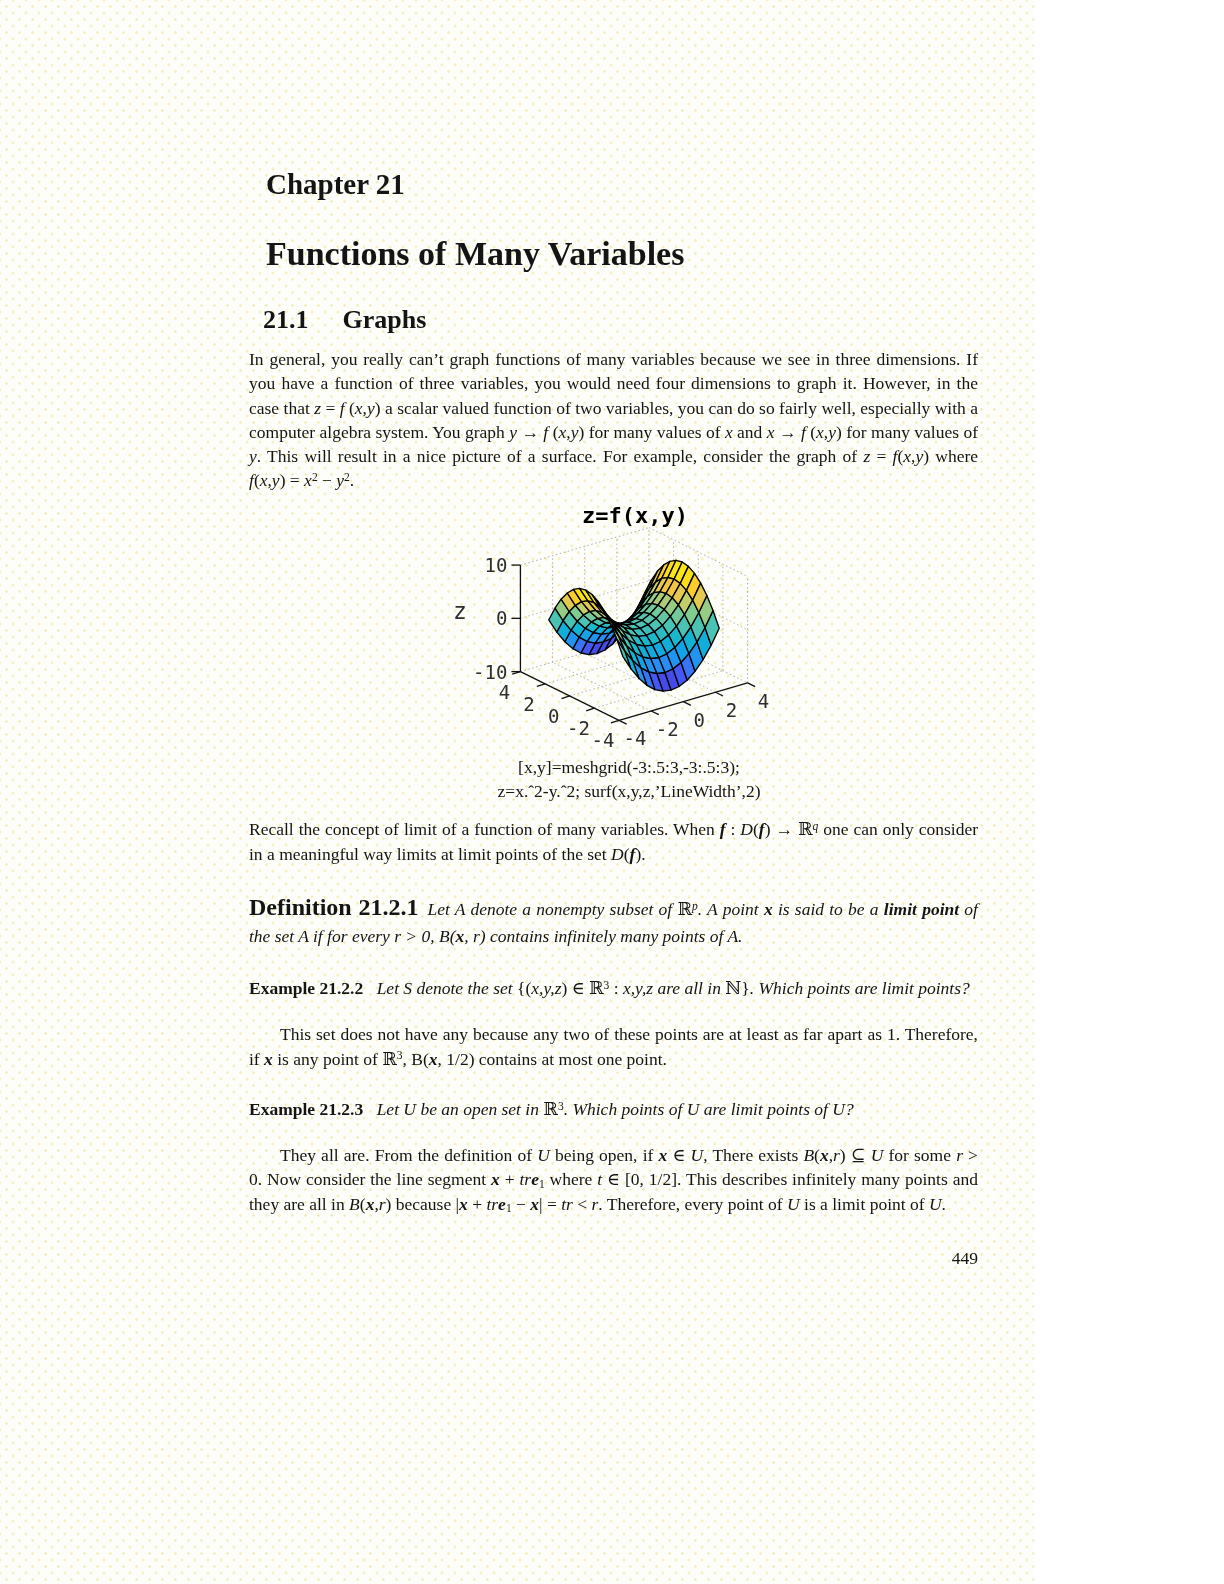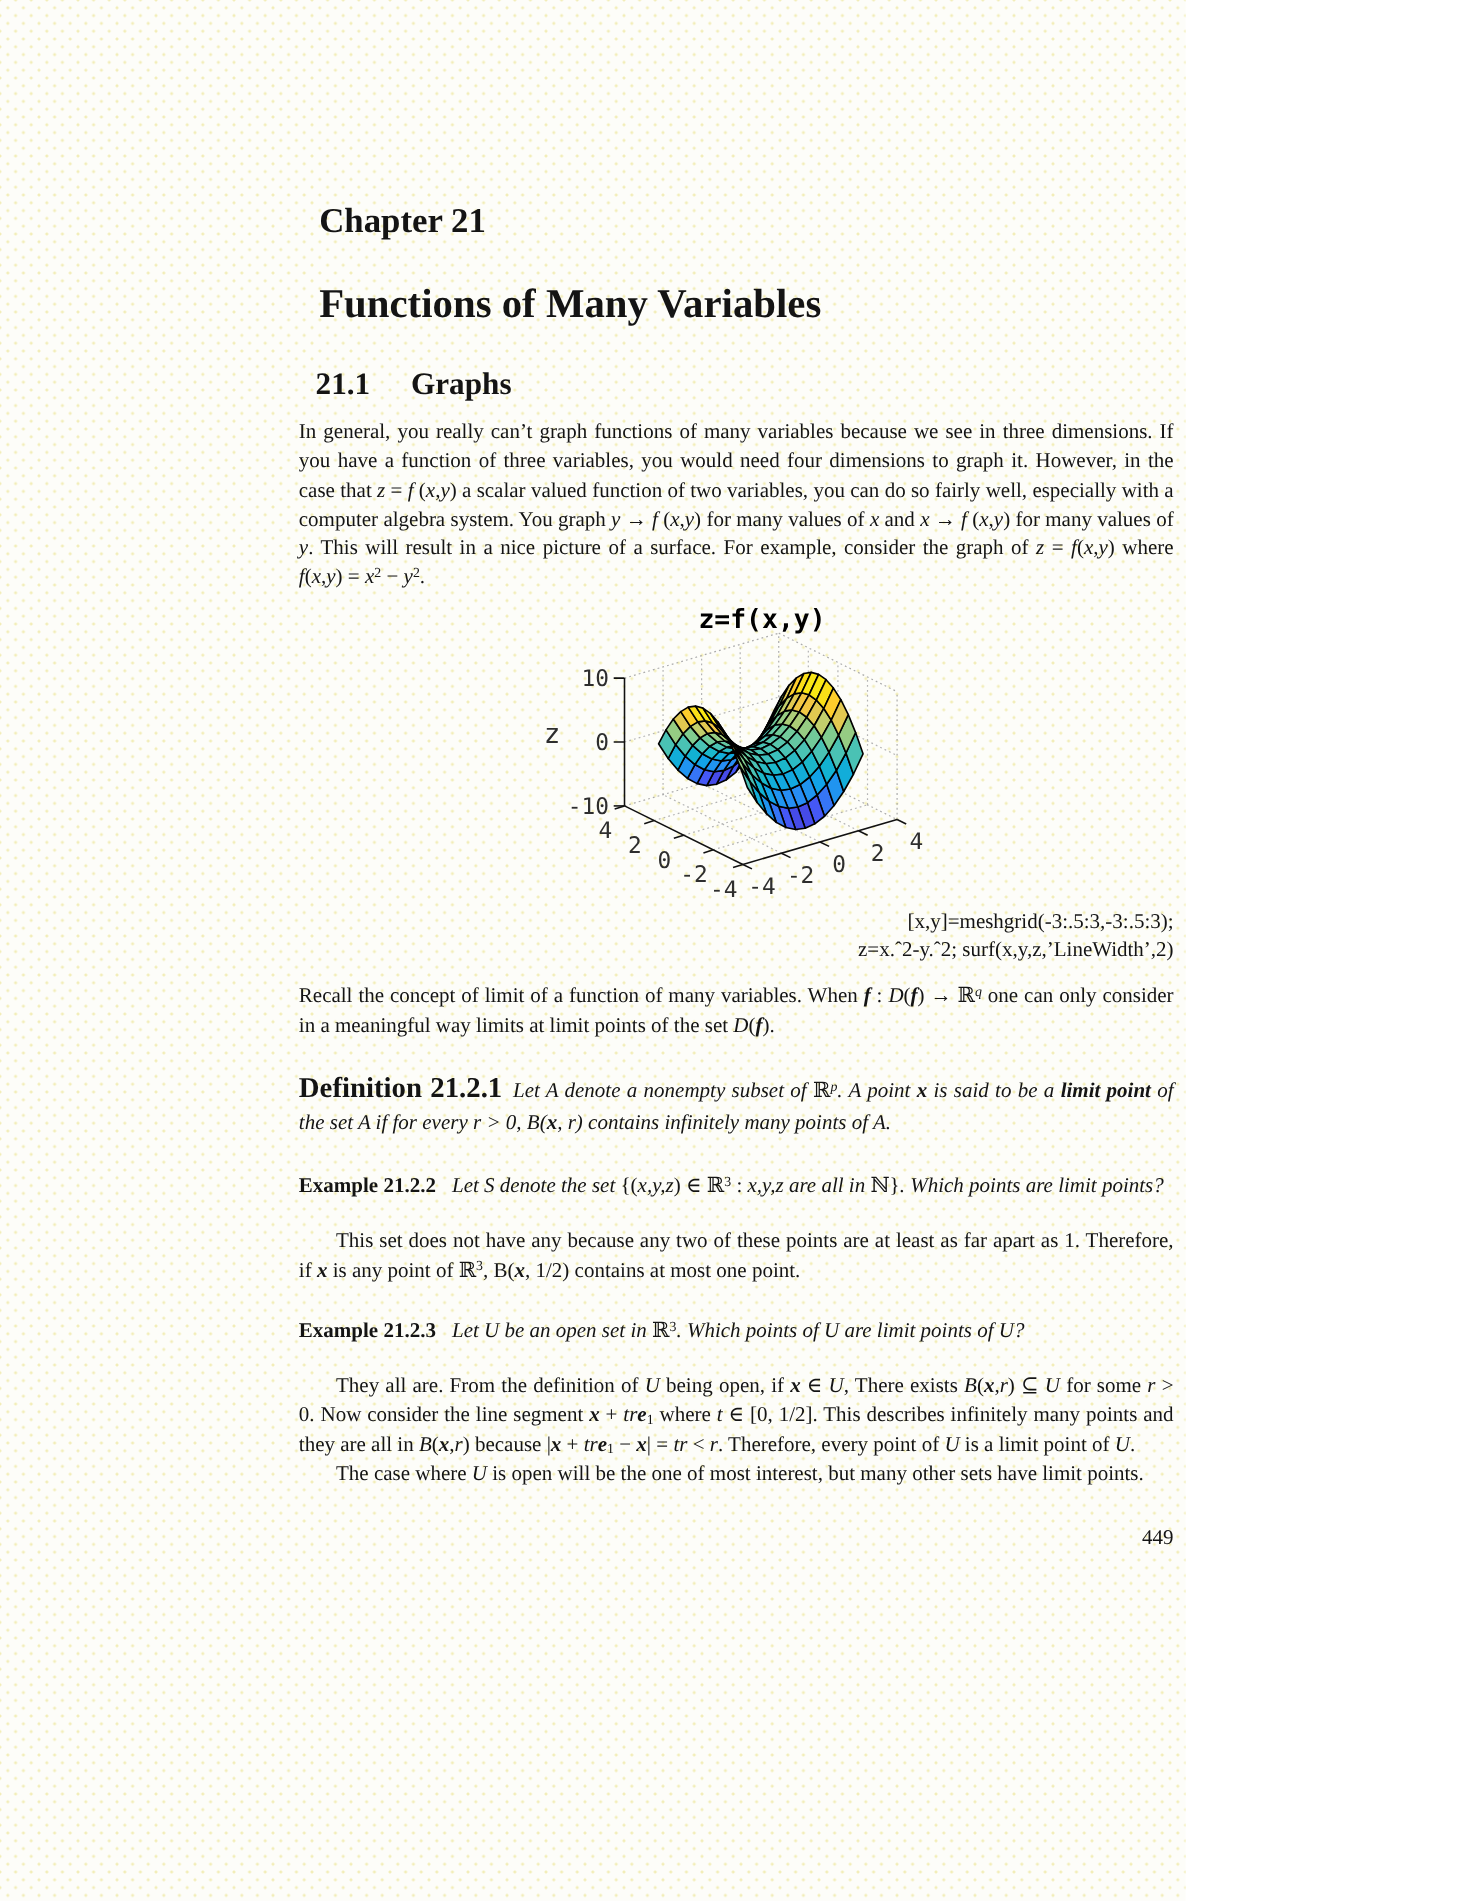--- a/index.html
+++ b/index.html
@@ -6,33 +6,34 @@
   .page{
     position:relative;width:988px;height:1584px;overflow:hidden;
     background-color:#fdfdf9;
     background-image:
       radial-gradient(rgba(232,222,120,0.50) 1px, transparent 1.5px),
       radial-gradient(rgba(232,222,120,0.50) 1px, transparent 1.5px);
     background-size:13px 13px,13px 13px;
     background-position:0 0,6.5px 6.5px;
     font-family:"Liberation Serif","DejaVu Serif",serif;
     color:#141414;
+    padding-left:46px;
   }
   .content{position:absolute;left:249px;top:0;width:729px;}
   .chapter-label{font-size:29px;font-weight:bold;line-height:1;margin:170px 0 0 17px;}
   .chapter-title{font-size:34px;font-weight:bold;line-height:1;margin:38px 0 0 17px;}
   .sec-head{font-size:26px;font-weight:bold;line-height:1;margin:36px 0 0 14px;}
   .sec-head .secnum{margin-right:34px;}
   p{font-size:17.5px;line-height:24.3px;text-align:justify;margin:0;}
   .mt14{margin-top:14px;}
   .mt4{margin-top:4px;}
   .mt22{margin-top:22px;}
   .mt26{margin-top:26px;}
   .indent{text-indent:31px;}
-  .codeline{font-size:17.5px;line-height:24.3px;margin:0 0 0 31px;text-align:right;}
+  .codeline{font-size:17.5px;line-height:24.3px;margin:0 0 0 31px;text-align:center;}
   .defpara{line-height:27px;margin-top:28px;}
   .dhead{font-weight:bold;font-size:24px;margin-right:9px;}
   .exhead-gap{margin-right:9px;}
   sup{font-size:66%;line-height:0;vertical-align:baseline;position:relative;top:-0.45em;}
   sub{font-size:66%;line-height:0;vertical-align:baseline;position:relative;top:0.18em;}
   .figure{position:relative;height:260px;margin-top:2px;}
   .figure svg{position:absolute;left:165px;top:0;}
   .face{stroke:#000;stroke-width:1.35;stroke-linejoin:round;}
   .grid{stroke:#b4b4b4;stroke-width:1;stroke-dasharray:1.5,2.6;fill:none;}
   .boxe{stroke:#ababab;stroke-width:1;stroke-dasharray:1.5,2.6;fill:none;}
@@ -272,18 +273,17 @@
     <p class="defpara"><span class="dhead">Definition 21.2.1</span><span style="font-style: italic;">Let A denote a nonempty subset of </span><span>ℝ</span><sup style="font-style: italic;">p</sup><span style="font-style: italic;">. A point </span><span style="font-style: italic; font-weight: bold;">x</span><span style="font-style: italic;"> is said to be a </span><span style="font-style: italic; font-weight: bold;">limit point</span><span style="font-style: italic;"> of the set A if for every r &gt; 0, B(</span><span style="font-style: italic; font-weight: bold;">x</span><span style="font-style: italic;">, r) contains infinitely many points of A.</span></p>
 
     <p class="mt26"><span style="font-weight: bold;">Example 21.2.2</span><span class="exhead-gap"> </span><span style="font-style: italic;">Let S denote the set </span><span>{(</span><span style="font-style: italic;">x,y,z</span><span>) ∈ ℝ</span><sup>3</sup><span> : </span><span style="font-style: italic;">x,y,z</span><span style="font-style: italic;"> are all in </span><span>ℕ</span><span>}</span><span style="font-style: italic;">. Which points are limit points?</span></p>
 
     <p class="indent mt22"><span>This set does not have any because any two of these points are at least as far apart as 1. Therefore, if </span><span style="font-style: italic; font-weight: bold;">x</span><span> is any point of ℝ</span><sup>3</sup><span>, B(</span><span style="font-style: italic; font-weight: bold;">x</span><span>, 1/2) contains at most one point.</span></p>
 
     <p class="mt26"><span style="font-weight: bold;">Example 21.2.3</span><span class="exhead-gap"> </span><span style="font-style: italic;">Let U be an open set in </span><span>ℝ</span><sup>3</sup><span style="font-style: italic;">. Which points of U are limit points of U?</span></p>
 
     <p class="indent mt22"><span>They all are. From the definition of </span><span style="font-style: italic;">U</span><span> being open, if </span><span style="font-style: italic; font-weight: bold;">x</span><span> ∈ </span><span style="font-style: italic;">U</span><span>, There exists </span><span style="font-style: italic;">B</span><span>(</span><span style="font-style: italic; font-weight: bold;">x</span><span>,</span><span style="font-style: italic;">r</span><span>) ⊆ </span><span style="font-style: italic;">U</span><span> for some </span><span style="font-style: italic;">r</span><span> &gt; 0. Now consider the line segment </span><span style="font-style: italic; font-weight: bold;">x</span><span> + </span><span style="font-style: italic;">tr</span><span style="font-style: italic; font-weight: bold;">e</span><sub>1</sub><span> where </span><span style="font-style: italic;">t</span><span> ∈ [0, 1/2]. This describes infinitely many points and they are all in </span><span style="font-style: italic;">B</span><span>(</span><span style="font-style: italic; font-weight: bold;">x</span><span>,</span><span style="font-style: italic;">r</span><span>) because |</span><span style="font-style: italic; font-weight: bold;">x</span><span> + </span><span style="font-style: italic;">tr</span><span style="font-style: italic; font-weight: bold;">e</span><sub>1</sub><span> − </span><span style="font-style: italic; font-weight: bold;">x</span><span>| = </span><span style="font-style: italic;">tr</span><span> &lt; </span><span style="font-style: italic;">r</span><span>. Therefore, every point of </span><span style="font-style: italic;">U</span><span> is a limit point of </span><span style="font-style: italic;">U</span><span>.</span></p>
 
-    <p class="indent"><span>The case where </span><span style="font-style: italic;">U</span><span> is open will be the one of most interest, but many other sets have limit points.</span></p>
 
     <div class="pageno">449</div>
 
   </div>
 </div>
 
 </body></html>

